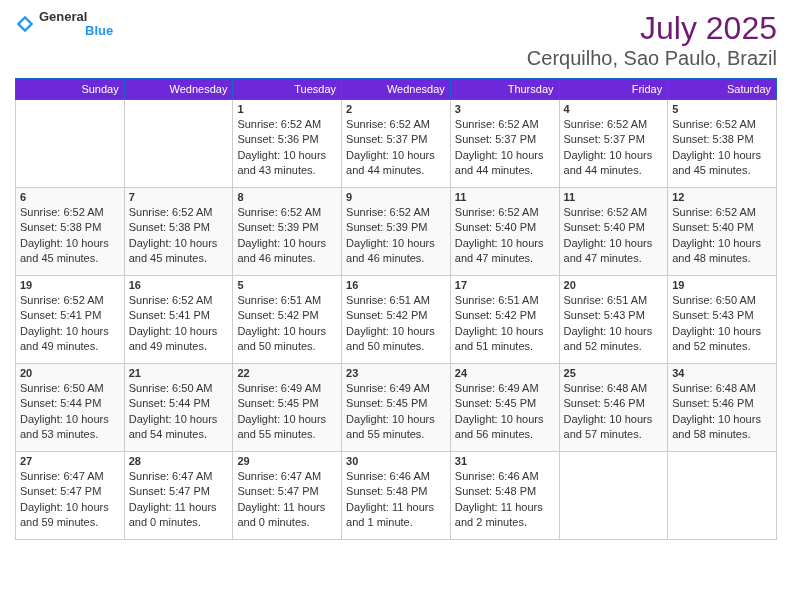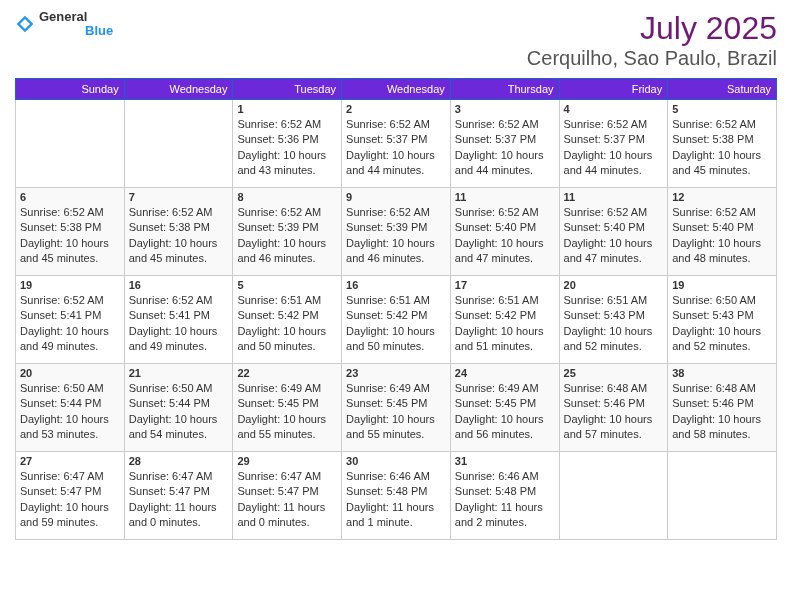--- a/index.html
+++ b/index.html
@@ -309,21 +309,21 @@
 and 56 minutes.</div>
           </td>
           <td>
             <span class="day-number">25</span>
             <div class="day-info" style="white-space: pre-line;">Sunrise: 6:48 AM
 Sunset: 5:46 PM
 Daylight: 10 hours
 and 57 minutes.</div>
           </td>
           <td>
-            <span class="day-number">38</span>
+            <span class="day-number">34</span>
             <div class="day-info" style="white-space: pre-line;">Sunrise: 6:48 AM
 Sunset: 5:46 PM
 Daylight: 10 hours
 and 58 minutes.</div>
           </td>
         </tr>
         <tr>
           <td>
             <span class="day-number">27</span>
             <div class="day-info" style="white-space: pre-line;">Sunrise: 6:47 AM

